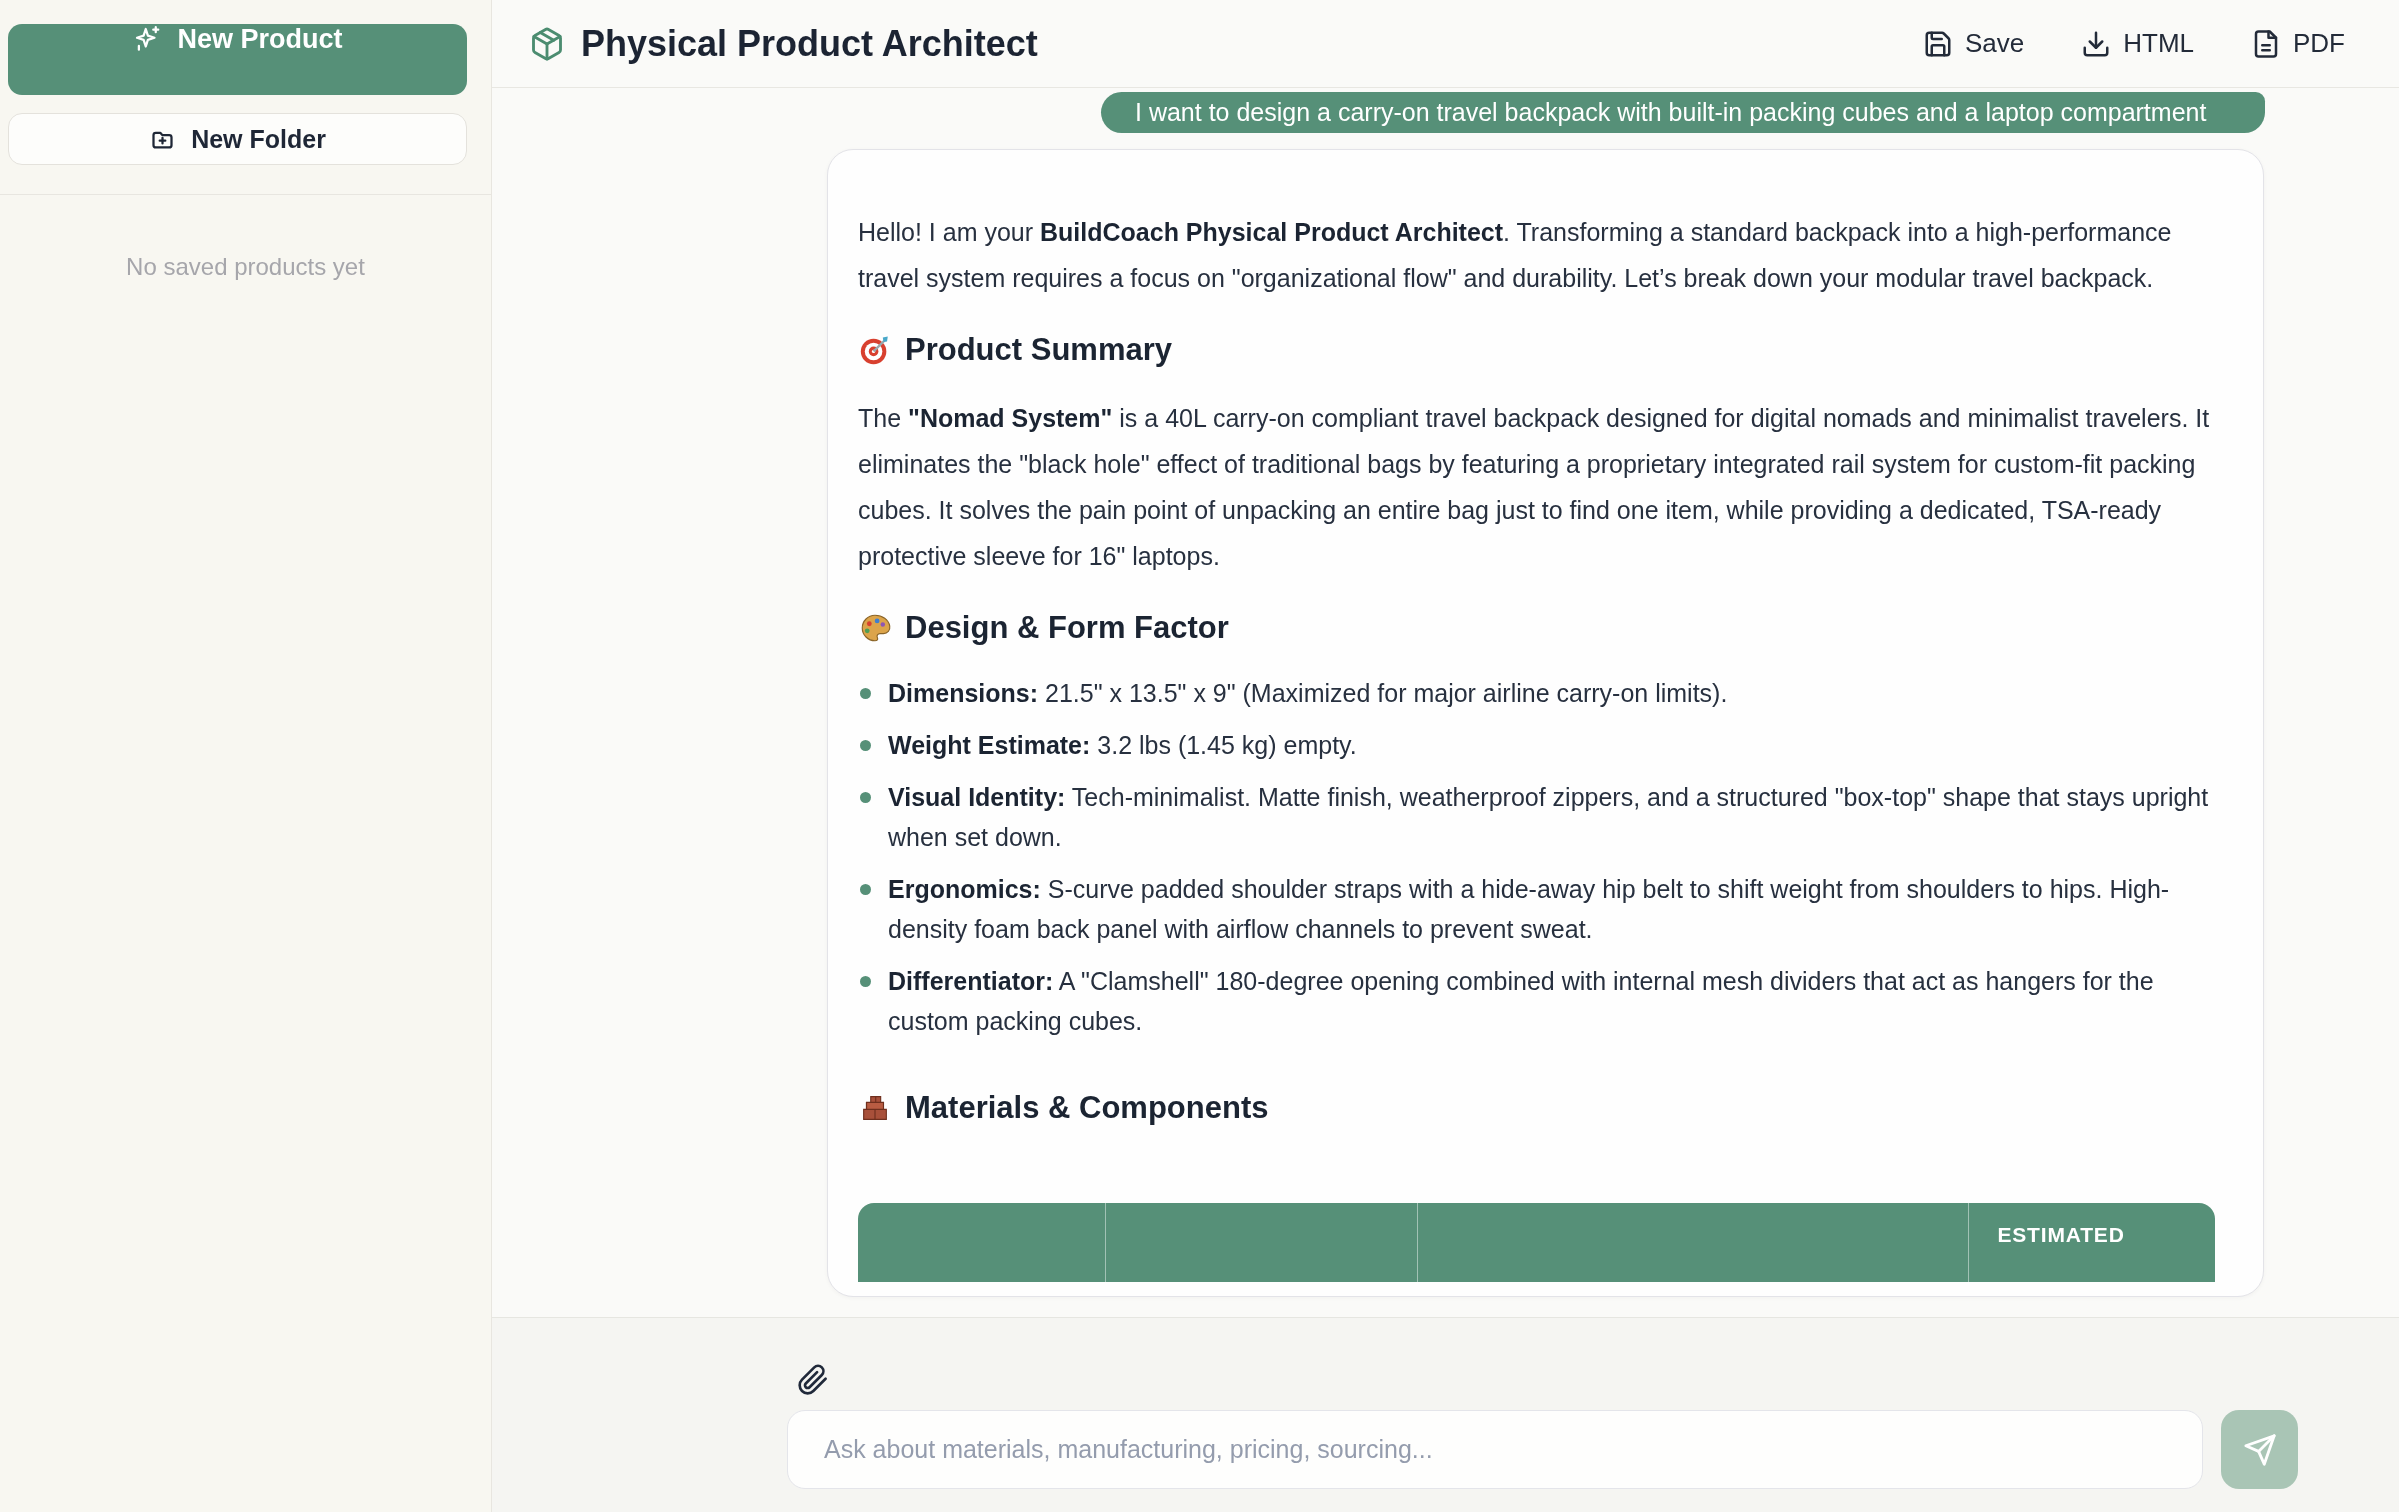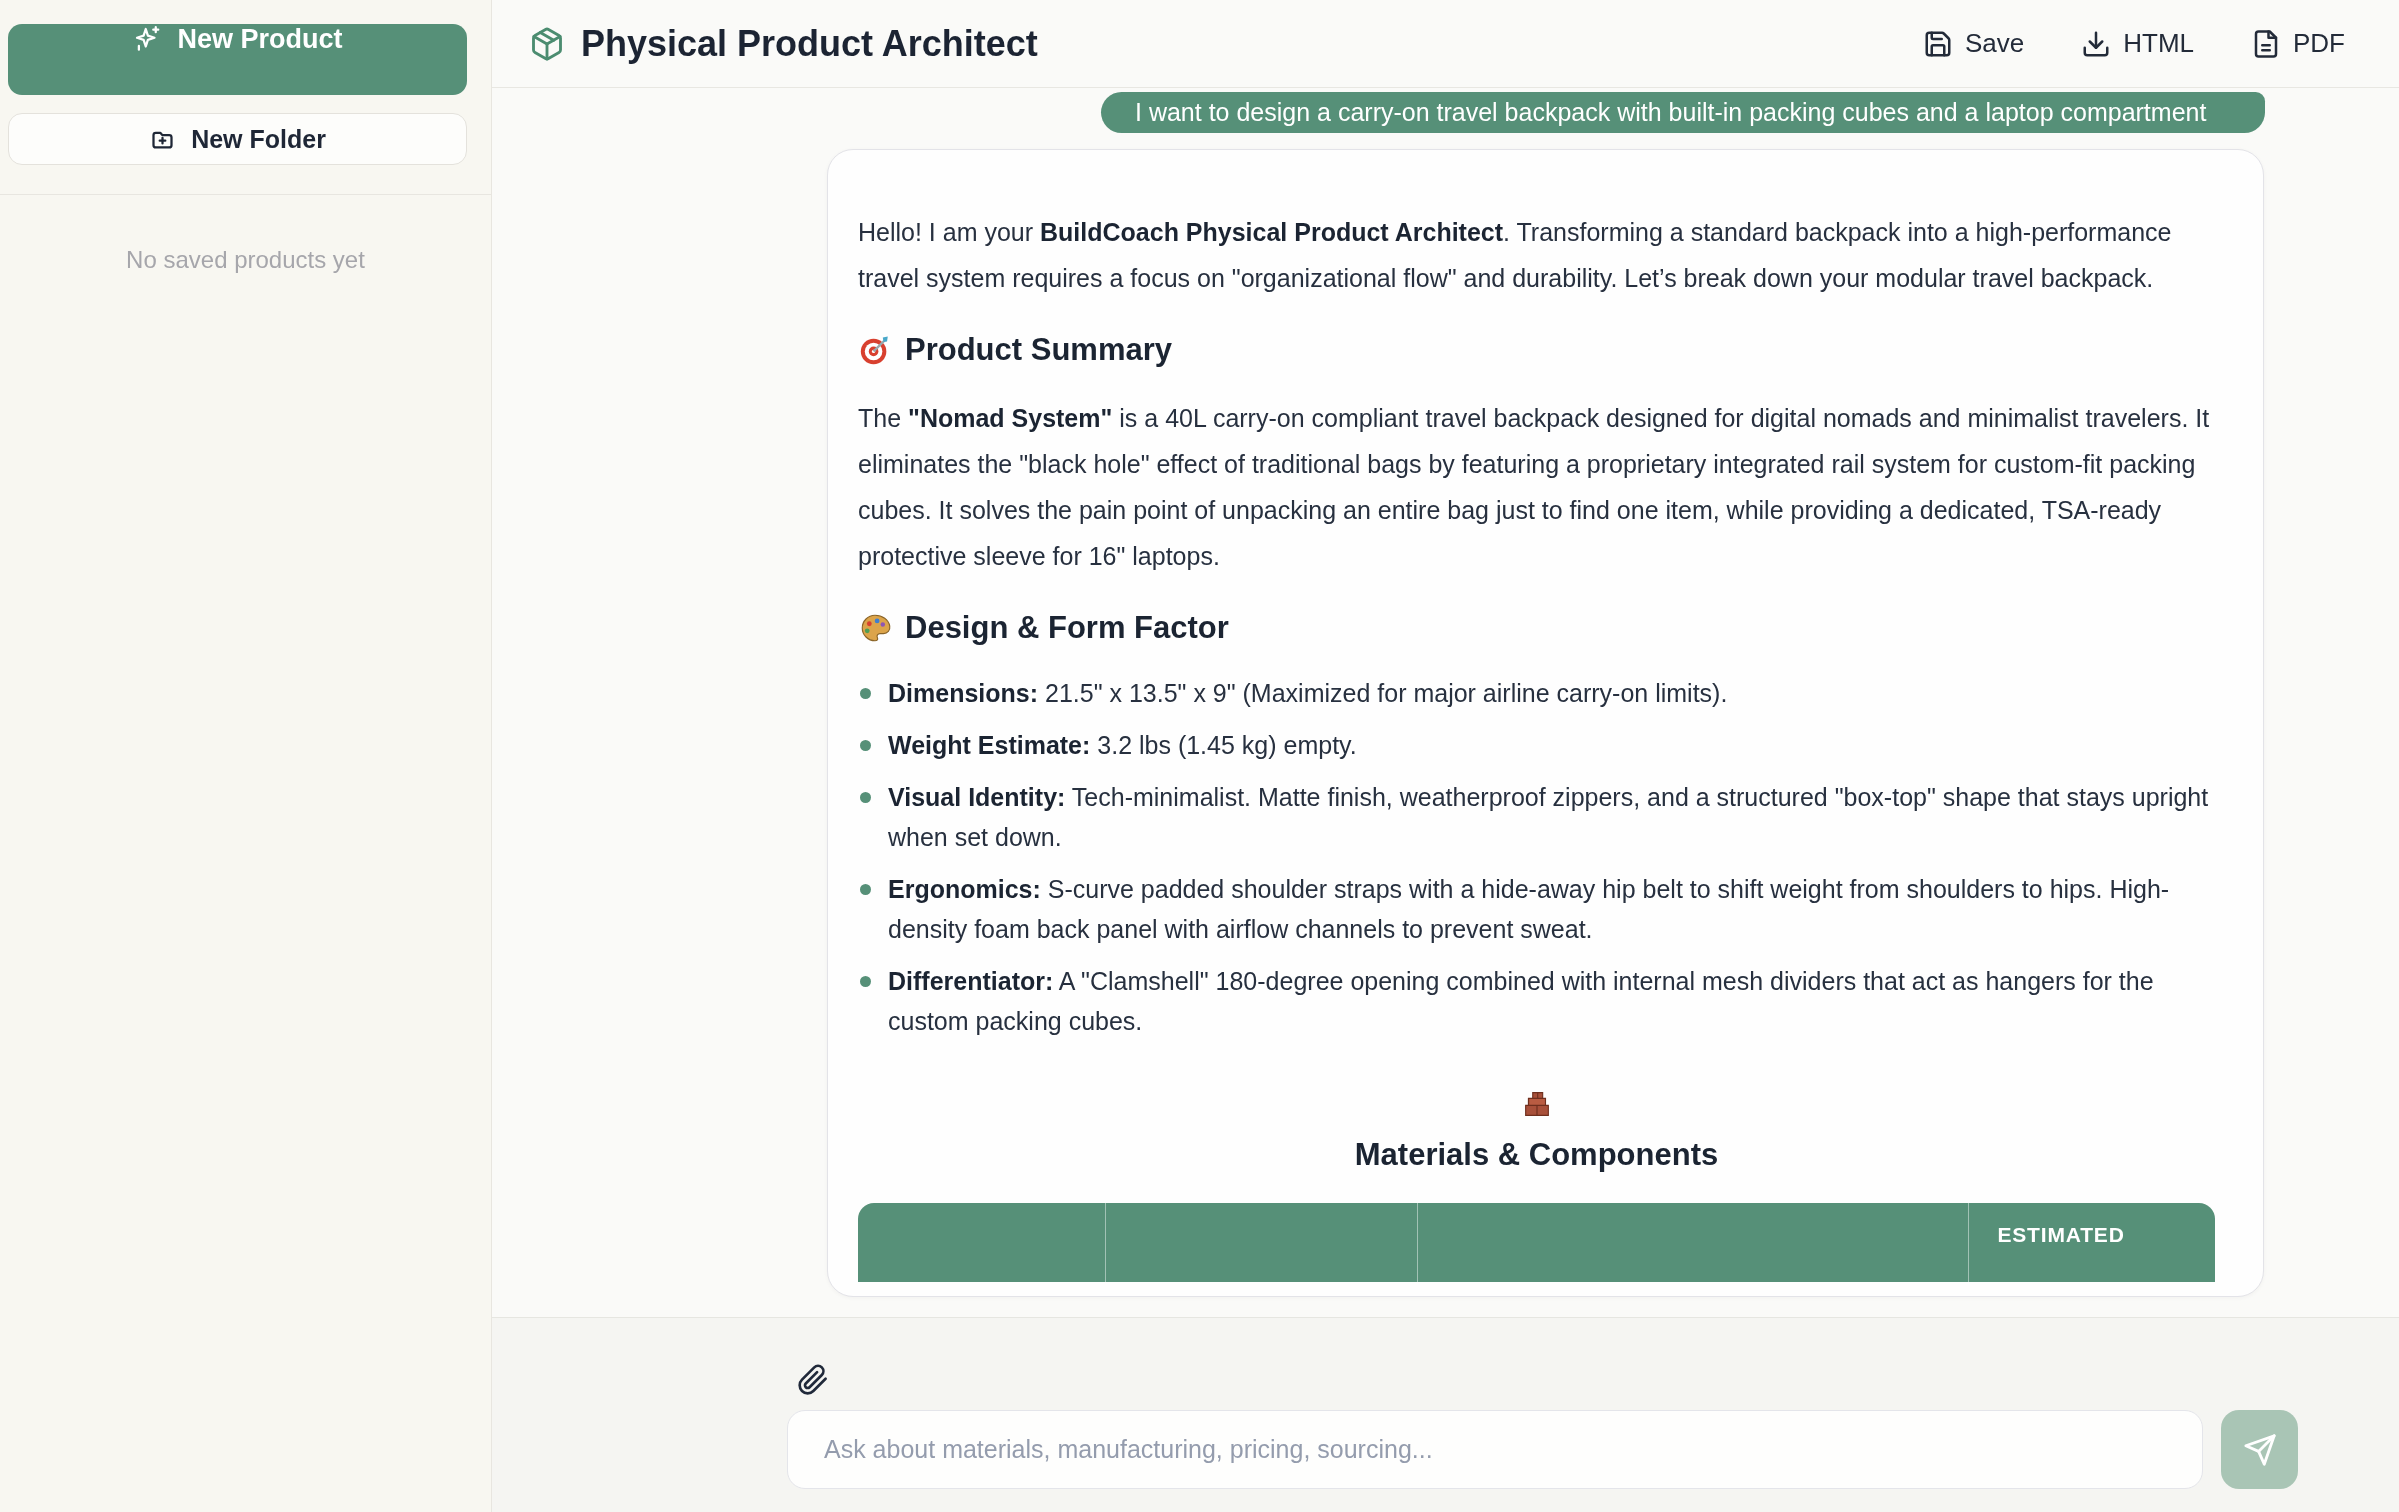--- a/index.html
+++ b/index.html
@@ -22,21 +22,21 @@
     font-size:27px; font-weight:600; font-family:inherit; cursor:pointer;
   }
   .btn-secondary {
     position:absolute; left:8px; top:113px; width:459px; height:52px;
     background:#fdfdfb; color:#1f2736; border:1px solid #e4e2dc; border-radius:14px;
     display:flex; align-items:center; justify-content:center; gap:15px;
     font-size:25px; font-weight:600; font-family:inherit; cursor:pointer;
   }
   .sidebar-divider { position:absolute; left:0; right:0; top:194px; height:1px; background:#e8e6e0; }
   .empty-state {
-    position:absolute; left:0; right:0; top:246px; text-align:center;
+    position:absolute; left:0; right:0; top:253px; text-align:center;
     color:#a6a6ab; font-size:24px;
   }
 
   
   .topbar {
     position:absolute; left:492px; right:0; top:0; height:88px;
     background:#fafaf8; border-bottom:1px solid #e8e7e2;
     display:flex; align-items:center;
   }
   .topbar-title-group { display:flex; align-items:center; gap:16px; margin-left:37px; }
@@ -62,21 +62,21 @@
     background:#fefefe; border:1.5px solid #e3e3e8; border-radius:26px;
     box-shadow:0 1px 4px rgba(0,0,0,0.04); overflow:hidden;
     padding:59px 48px 0 30px;
   }
   .card p { font-size:25px; line-height:46px; color:#27303f; }
   .card b, .card h2, .bullet-label { color:#1b2432; }
   .card h2 {
     font-size:31px; line-height:42px; font-weight:700; margin:28px 0 24px;
     display:flex; align-items:center; gap:13px;
   }
-  .card h2.spaced { margin-top:46px;flex-direction:column; }
+  .card h2.spaced { margin-top:46px; }
   .emoji { width:34px; height:34px; flex:0 0 auto; }
   ul.bullets { list-style:none; margin-top:14px; }
   ul.bullets li {
     position:relative; padding-left:30px; font-size:25px; line-height:40px;
     margin-bottom:12px; color:#27303f;
   }
   ul.bullets li::before {
     content:""; position:absolute; left:2px; top:15px; width:11px; height:11px;
     border-radius:50%; background:#569078;
   }

